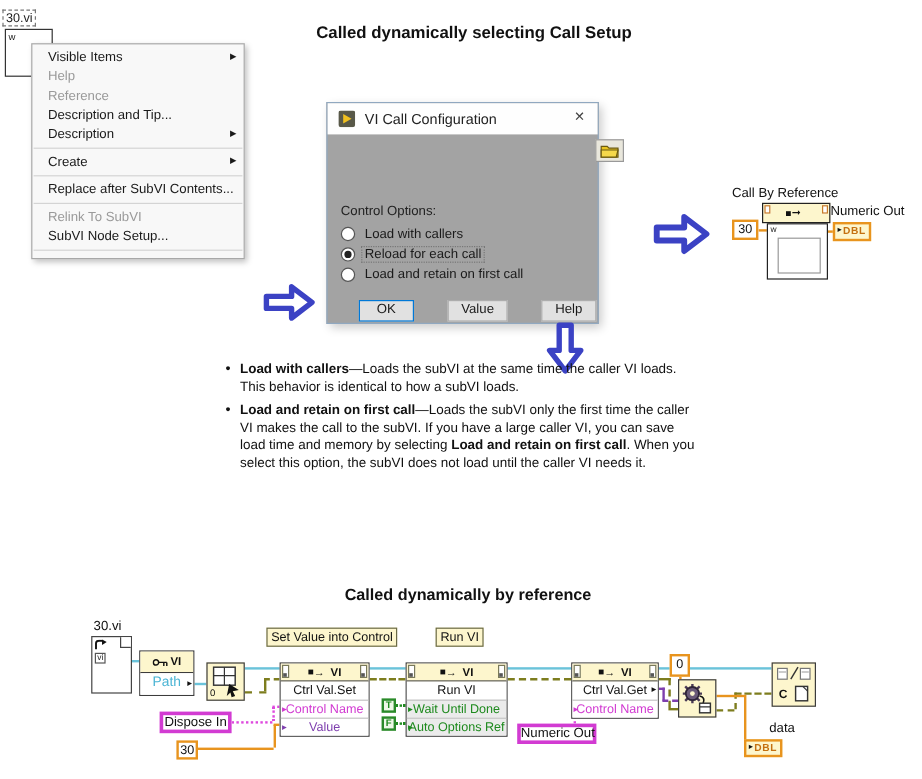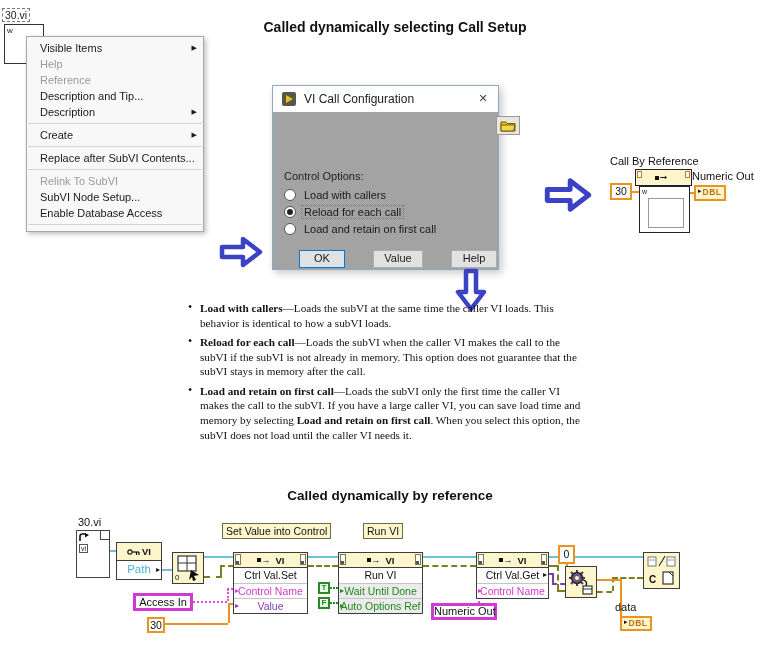--- a/index.html
+++ b/index.html
@@ -53,21 +53,21 @@
   .radio-label{font-size:11px;color:#1a1a1a;padding:0 2px}
   .radio-row.selected .radio-label{outline:1px dotted #777}
   .dlg-btn{position:absolute;top:164px;height:18px;background:#e1e1e1;border:1px solid #adadad;
     font-size:11px;text-align:center;line-height:15px;color:#1a1a1a}
   .btn-ok{left:26px;width:46px;border:1.5px solid #0078d7}
   .btn-cancel{left:100px;width:50px}
   .btn-help{left:178px;width:46px}
 
   
   .bullets{position:absolute;left:186px;top:301px;width:400px;list-style:none;
-    font-family:Liberation Serif, serif;font-size:11.2px;line-height:1.3;color:#111}
+    font-family:Liberation Sans, sans-serif;font-size:11.2px;line-height:1.3;color:#111}
   .bullets li{position:relative;padding-left:14px;margin-bottom:5px}
   .bullets li::before{content:"•";position:absolute;left:2px;top:-1px;font-size:12px}
 
   
   .lv-node{position:absolute;border:1px solid #3c3c3c;background:#fff}
   .inv-header{position:relative;height:15px;background:var(--node-yellow);
     border-bottom:1px solid #3c3c3c;display:flex;align-items:center;justify-content:center}
   .hdr-vi{font-size:9.5px;font-weight:bold;color:#111}
   .hdr-arrow{display:flex;align-items:center;margin-right:5px;font-size:9px;color:#111;line-height:1}
   .hdr-arrow .sq{width:4px;height:4px;background:#111;margin-right:1px}
@@ -140,21 +140,20 @@
       <div class="menu-item disabled"><span>Reference</span></div>
       <div class="menu-item"><span>Description and Tip...</span></div>
       <div class="menu-item"><span>Description</span><span class="sub-arrow">▶</span></div>
       <div class="menu-sep"></div>
       <div class="menu-item"><span>Create</span><span class="sub-arrow">▶</span></div>
       <div class="menu-sep"></div>
       <div class="menu-item"><span>Replace after SubVI Contents...</span></div>
       <div class="menu-sep"></div>
       <div class="menu-item disabled"><span>Relink To SubVI</span></div>
       <div class="menu-item"><span>SubVI Node Setup...</span></div>
-      <div class="menu-item"><span>Enable Database Access</span></div>
       <div class="menu-sep"></div>
     </div>
 
   <div class="big-title" style="left:240px;top:19px;width:310px">Called dynamically selecting Call Setup</div>
 
   <div class="dialog">
     <div class="dlg-titlebar">
       <svg class="dlg-icon" viewBox="0 0 14 14">
         <rect x="0" y="0" width="14" height="14" rx="2" fill="#585848"></rect>
         <polygon points="4,3 11,7 4,11" fill="#f0c020"></polygon>
@@ -214,21 +213,20 @@
   </div>
   <div class="const-orange" style="left:610px;top:183px;width:22px;height:17px;line-height:13px">30</div>
   <div class="small-label" style="left:692px;top:170px">Numeric Out</div>
   <div class="dbl" style="left:694px;top:185px;height:16px">
     <span class="tri">▸</span>
     <span class="tname">DBL</span>
   </div>
 
   <ul class="bullets" id="bullet-list">
       <li><b>Load with callers</b><span>—Loads the subVI at the same time the caller VI loads. This behavior is identical to how a subVI loads.</span></li>
-      <li><b>Reload for each call</b><span>—Loads the subVI when the caller VI makes the call to the subVI if the subVI is not already in memory. This option does not guarantee that the subVI stays in memory after the call.</span></li>
       <li><b>Load and retain on first call</b><span>—Loads the subVI only the first time the caller VI makes the call to the subVI. If you have a large caller VI, you can save load time and memory by selecting </span><b>Load and retain on first call</b><span>. When you select this option, the subVI does not load until the caller VI needs it.</span></li>
     </ul>
 
   <div class="big-title" style="left:240px;top:488px;width:300px;font-size:13.5px">Called dynamically by reference</div>
 
   <div class="wires">
 
     <div class="wh w-cyan" style="left:110px;top:550px;width:7px"></div>
     <div class="wh w-cyan" style="left:162px;top:569px;width:10px"></div>
     <div class="wh w-cyan" style="left:204px;top:556px;width:439px"></div>
@@ -341,21 +339,21 @@
     </div>
     <div>
         <div class="inv-row row-black"><span>Ctrl Val.Get</span><span class="out-mark">▸</span></div>
         <div class="inv-row row-magenta"><span class="in-mark">▸</span><span>Control Name</span></div>
       </div>
   </div>
 
   <div class="bool-const" style="left:318px;top:582px">T</div>
   <div class="bool-const" style="left:318px;top:597px">F</div>
 
-  <div class="ctrl-magenta" style="left:133px;top:593px;width:60px;height:18px;line-height:12px">Access In</div>
+  <div class="ctrl-magenta" style="left:133px;top:593px;width:60px;height:18px;line-height:12px">Dispose In</div>
   <div class="const-orange" style="left:147px;top:617px;width:18px;height:16px;line-height:12px">30</div>
   <div class="ctrl-magenta" style="left:431px;top:603px;width:66px;height:17px;line-height:11px">Numeric Out</div>
   <div class="const-orange" style="left:558px;top:545px;width:17px;height:19px;line-height:15px">0</div>
 
   <div class="sq-node" style="left:565px;top:566px;width:32px;height:32px">
     <svg width="30" height="30" viewBox="0 0 30 30">
       <g stroke="#4a3a55" stroke-width="2">
         <line x1="11" y1="3" x2="11" y2="19"></line>
           <line x1="3" y1="11" x2="19" y2="11"></line>
         <line x1="5" y1="5" x2="17" y2="17"></line>
@@ -376,19 +374,19 @@
       <line x1="5" y1="7" x2="11" y2="7" stroke="#999" stroke-width="1"></line>
       <line x1="15" y1="13" x2="21" y2="3" stroke="#333" stroke-width="1.2"></line>
       <rect x="23" y="4" width="8" height="9" fill="#fff" stroke="#777" stroke-width="1"></rect>
       <line x1="24" y1="7" x2="30" y2="7" stroke="#999" stroke-width="1"></line>
       <rect x="19" y="19" width="10" height="12" fill="#fff" stroke="#333" stroke-width="1.2"></rect>
       <polyline points="25,19 29,23" fill="none" stroke="#333" stroke-width="1"></polyline>
     </svg>
     <span class="abs" style="left:5px;bottom:3px;font-size:10px;font-weight:bold;color:#111">C</span>
   </div>
 
-  <div class="small-label" style="left:615px;top:601px">data</div>
+  <div class="small-label" style="left:641px;top:601px">data</div>
   <div class="dbl" style="left:620px;top:616px;height:15px">
     <span class="tri">▸</span>
     <span class="tname">DBL</span>
   </div>
 
 </div>
 
 </body></html>

